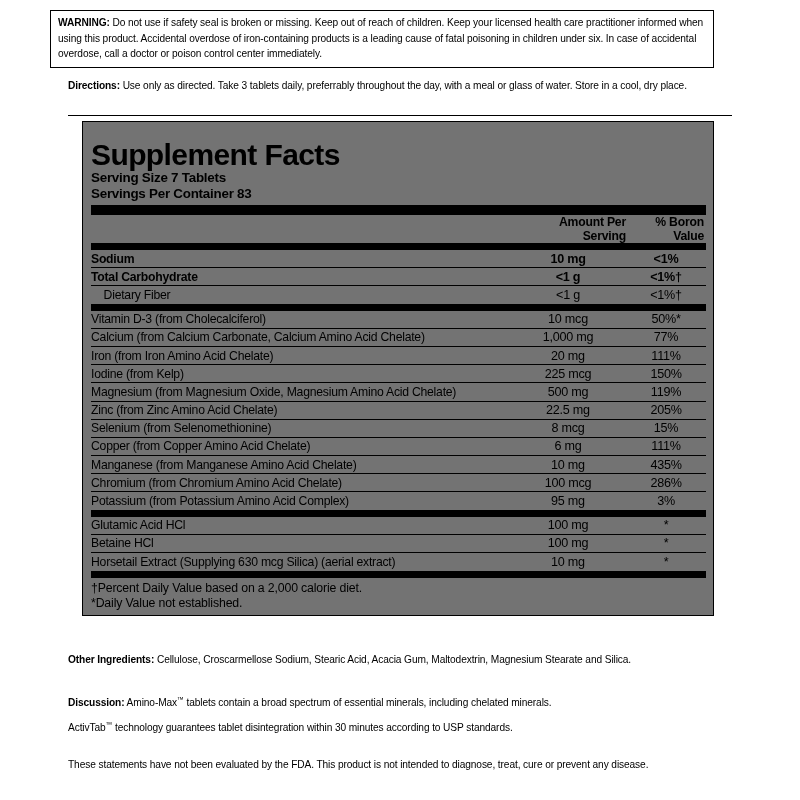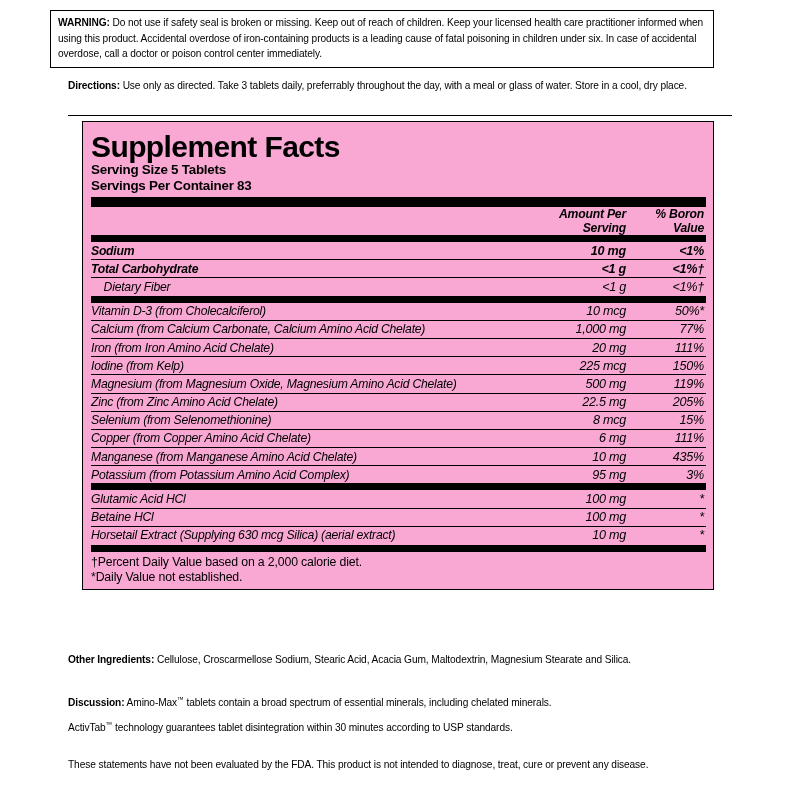--- a/index.html
+++ b/index.html
@@ -72,22 +72,22 @@
   }
 
   
   .sf-panel {
     position: absolute;
     left: 82px;
     top: 121px;
     width: 632px;
     box-sizing: border-box;
     border: 1.6px solid #000;
-    padding: 8px 7px 4px 8px;
-    background: #f9a8d4;
+    padding: 16px 7px 4px 8px;
+    background: #737373;
   }
 
   .sf-title {
     font-family: "Liberation Sans", sans-serif;
     font-weight: bold;
     font-size: 30px;
     line-height: 31px;
     letter-spacing: -0.6px;
     margin: 1px 0 0 0;
   }
@@ -108,21 +108,20 @@
     background: #000;
     height: 7px;
   }
 
   
   table.sf {
     width: 100%;
     border-collapse: collapse;
     font-family: "Liberation Sans", sans-serif;
     table-layout: fixed;
-    font-style: italic;
   }
   table.sf td {
     padding: 0;
     vertical-align: bottom;
   }
   .col-name  { width: auto; }
   .col-amt   { width: 118px; }
   .col-dv    { width: 78px; }
 
   .hdr td {
@@ -137,21 +136,21 @@
   .hdr td.col-amt, .hdr td.col-dv { padding-right: 2px; }
 
   tr.row td {
     font-size: 12.6px;
     line-height: 14px;
     letter-spacing: -0.25px;
     padding: 1.6px 0 1.6px 0;
     border-top: 1.1px solid #000;
   }
   tr.row td.col-amt, tr.row td.col-dv {
-    text-align: right;
+    text-align: center;
     padding-right: 2px;
   }
   tr.row.no-top td { border-top: none; }
   tr.row.bold td { font-weight: bold; margin-top: 8px; }
   tr.row .indent { padding-left: 13px; }
 
   
   .sq {
     display: inline-block;
     transform: scaleX(0.97);
@@ -210,21 +209,21 @@
     <div class="warning-text"><b>WARNING:</b><span> Do not use if safety seal is broken or missing. Keep out of reach of children. Keep your licensed health care practitioner informed when using this product. Accidental overdose of iron-containing products is a leading cause of fatal poisoning in children under six. In case of accidental overdose, call a doctor or poison control center immediately.</span></div>
   </div>
 
   <div class="directions"><b>Directions:</b><span> Use only as directed. Take 3 tablets daily, preferrably throughout the day, with a meal or glass of water. Store in a cool, dry place.</span></div>
 
   <div class="rule-top"></div>
 
   <div class="sf-panel">
 
     <div class="sf-title">Supplement Facts</div>
-    <div class="sf-serving">Serving Size 5 Tablets</div>
+    <div class="sf-serving">Serving Size 7 Tablets</div>
     <div class="sf-serving">Servings Per Container 83</div>
 
     <div class="bar-thick"></div>
 
     <table class="sf">
       <colgroup>
         <col class="col-name">
           <col class="col-amt">
           <col class="col-dv">
       </colgroup>
@@ -321,20 +320,25 @@
             <td class="col-name"><span class="sq">Copper (from Copper Amino Acid Chelate)</span></td>
             <td class="col-amt">6 mg</td>
             <td class="col-dv">111%</td>
           </tr>
           <tr class="row">
             <td class="col-name"><span class="sq">Manganese (from Manganese Amino Acid Chelate)</span></td>
             <td class="col-amt">10 mg</td>
             <td class="col-dv">435%</td>
           </tr>
           <tr class="row">
+            <td class="col-name"><span class="sq">Chromium (from Chromium Amino Acid Chelate)</span></td>
+            <td class="col-amt">100 mcg</td>
+            <td class="col-dv">286%</td>
+          </tr>
+          <tr class="row">
             <td class="col-name"><span class="sq">Potassium (from Potassium Amino Acid Complex)</span></td>
             <td class="col-amt">95 mg</td>
             <td class="col-dv">3%</td>
           </tr>
         </tbody>
 
     </table>
 
     <table class="sf">
       <colgroup>

